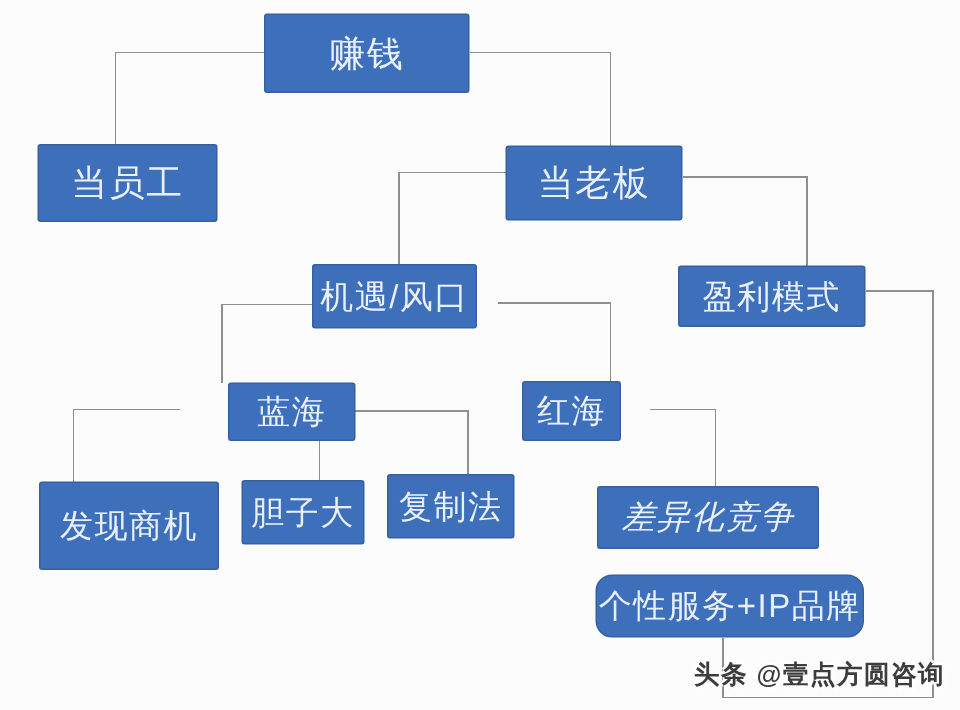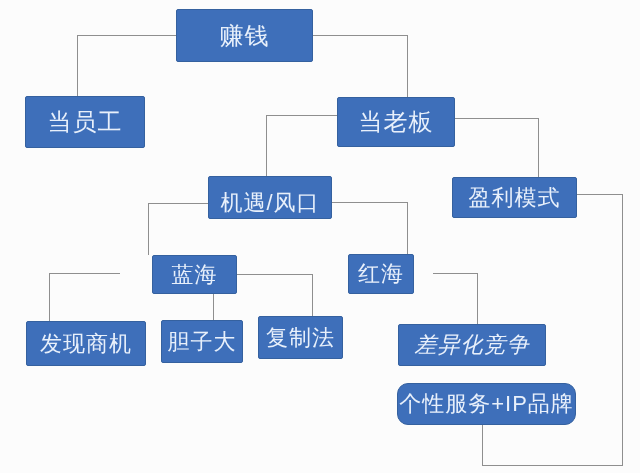--- a/index.html
+++ b/index.html
@@ -74,41 +74,42 @@
   <div id="node-layer">
       <div class="node lg" style="left: 176px; top: 9px; width: 137px; height: 53px;">
         <span>赚钱</span>
       </div>
       <div class="node lg" style="left: 25px; top: 96px; width: 120px; height: 52px;">
         <span>当员工</span>
       </div>
       <div class="node lg" style="left: 337px; top: 97px; width: 118px; height: 50px;">
         <span>当老板</span>
       </div>
-      <div class="node" style="left: 208px; top: 176px; width: 124px; height: 43px; align-items: flex-end;">
+      <div class="node" style="left: 208px; top: 176px; width: 110px; height: 43px;">
         <span>机遇/风口</span>
       </div>
       <div class="node" style="left: 452px; top: 177px; width: 125px; height: 41px;">
         <span>盈利模式</span>
       </div>
       <div class="node" style="left: 120px; top: 255px; width: 85px; height: 39px; margin-left: 32px;">
         <span>蓝海</span>
       </div>
       <div class="node" style="left: 348px; top: 254px; width: 66px; height: 40px;">
         <span>红海</span>
       </div>
-      <div class="node" style="left: 26px; top: 321px; width: 120px; height: 45px;">
+      <div class="node" style="left: 26px; top: 321px; width: 120px; height: 59px;">
         <span>发现商机</span>
       </div>
       <div class="node" style="left: 161px; top: 320px; width: 82px; height: 43px;">
         <span>胆子大</span>
       </div>
       <div class="node" style="left: 258px; top: 316px; width: 85px; height: 43px;">
         <span>复制法</span>
       </div>
       <div class="node" style="left: 398px; top: 324px; width: 148px; height: 42px; font-style: italic;">
         <span>差异化竞争</span>
       </div>
       <div class="node" style="left: 397px; top: 383px; width: 179px; height: 42px; border-radius: 11px;">
         <span>个性服务+IP品牌</span>
       </div>
     </div>
+  <div id="watermark">头条 @壹点方圆咨询</div>
 </div>
 
 </body></html>

